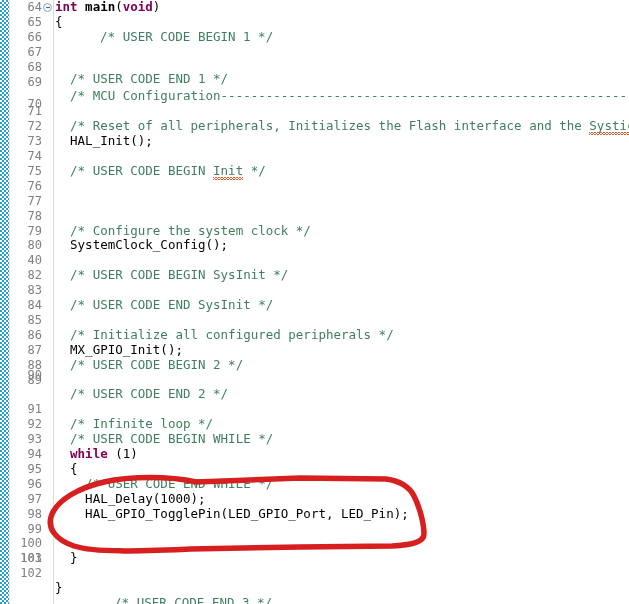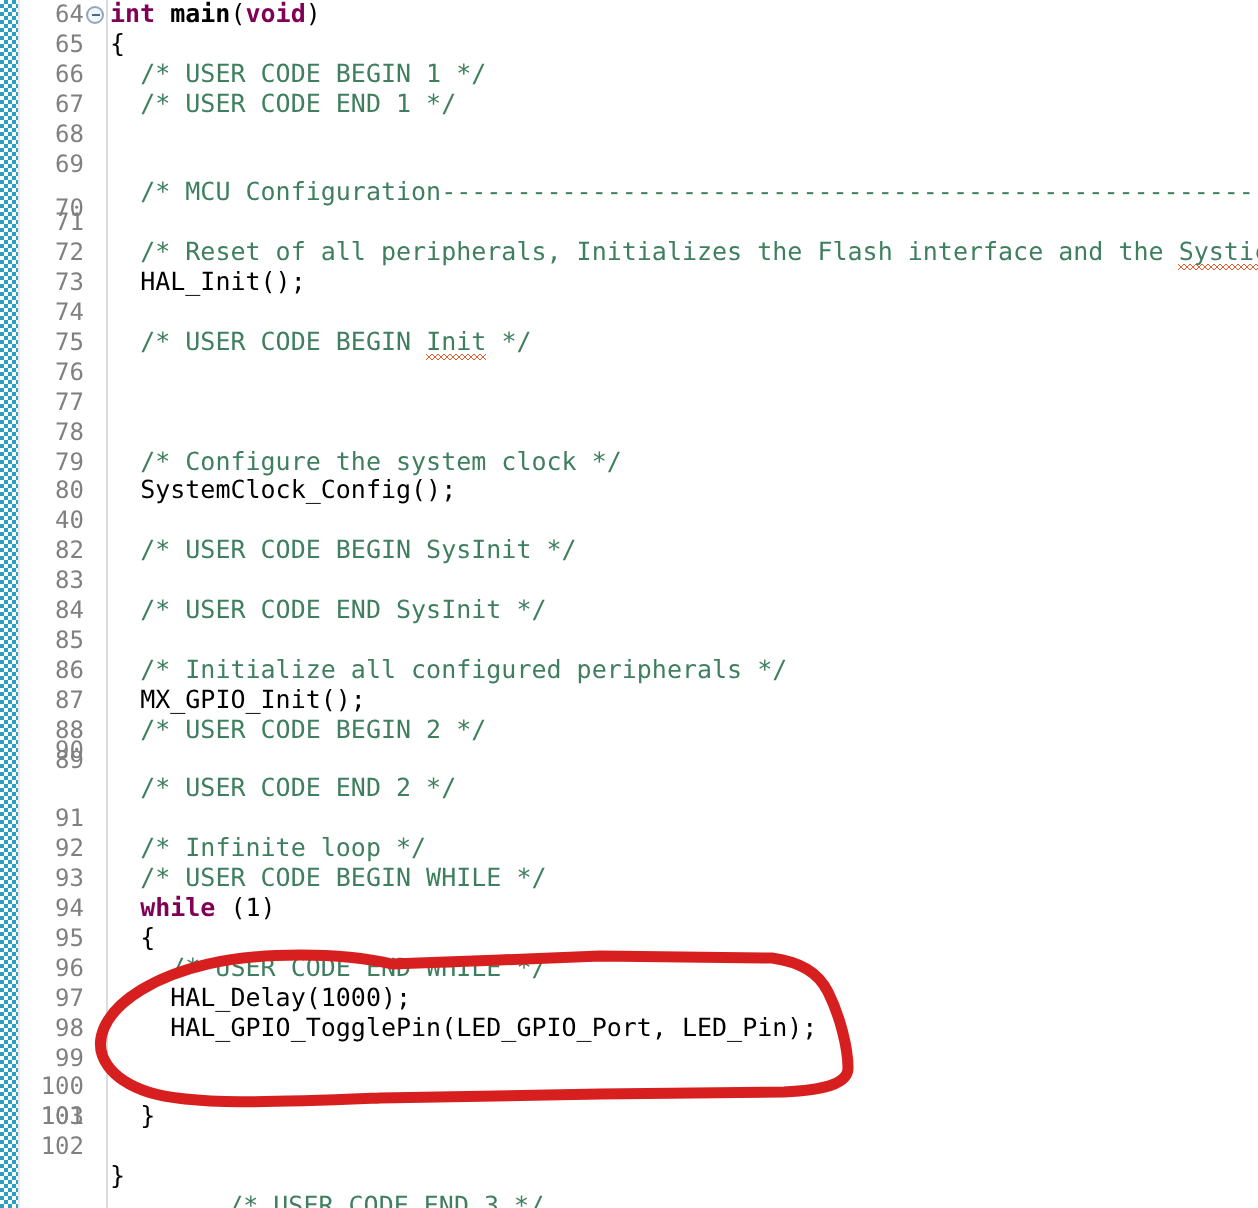--- a/index.html
+++ b/index.html
@@ -197,23 +197,23 @@
       <div class="line-no" style="top: 536.4px;">100</div>
       <div class="line-no" style="top: 551.3px;">101</div>
       <div class="line-no" style="top: 566.2px;">102</div>
       <div class="line-no" style="top: 551px;">103</div>
     </div>
   <div id="gutter-border"></div>
 
   <div id="code-area">
       <div class="code-line" style="top: 0px;"><span></span><span class="tok-keyword">int</span><span class="tok-plain"> </span><span class="tok-fn">main</span><span class="tok-plain">(</span><span class="tok-keyword">void</span><span class="tok-plain">)</span></div>
       <div class="code-line" style="top: 14.9px;"><span></span><span class="tok-plain">{</span></div>
-      <div class="code-line" style="top: 29.8px;"><span>  </span><span class="tok-comment">/* USER CODE BEGIN 1 */</span></div>
+      <div class="code-line" style="top: 29.8px; margin-left: 30px;"><span>  </span><span class="tok-comment">/* USER CODE BEGIN 1 */</span></div>
       <div class="code-line" style="top: 44.7px;"><span></span></div>
-      <div class="code-line" style="top: 45px; text-align: center;"><span>  </span><span class="tok-comment">/* USER CODE END 1 */</span></div>
+      <div class="code-line" style="top: 72px; text-align: center;"><span>  </span><span class="tok-comment">/* USER CODE END 1 */</span></div>
       <div class="code-line" style="top: 74.5px;"><span></span></div>
       <div class="code-line" style="top: 89.4px;"><span>  </span><span class="tok-comment">/* MCU Configuration--------------------------------------------------------*/</span></div>
       <div class="code-line" style="top: 104.3px;"><span></span></div>
       <div class="code-line" style="top: 119.2px;"><span>  </span><span class="tok-comment">/* Reset of all peripherals, Initializes the Flash interface and the </span><span class="tok-comment squiggle">Systick</span></div>
       <div class="code-line" style="top: 134.1px;"><span>  </span><span class="tok-plain">HAL_Init();</span></div>
       <div class="code-line" style="top: 149px;"><span></span></div>
       <div class="code-line" style="top: 163.9px;"><span>  </span><span class="tok-comment">/* USER CODE BEGIN </span><span class="tok-comment squiggle">Init</span><span class="tok-comment"> */</span></div>
       <div class="code-line" style="top: 178.8px;"><span></span></div>
       <div class="code-line" style="top: 208.6px;"><span></span></div>
       <div class="code-line" style="top: 223.5px;"><span>  </span><span class="tok-comment">/* Configure the system clock */</span></div>

